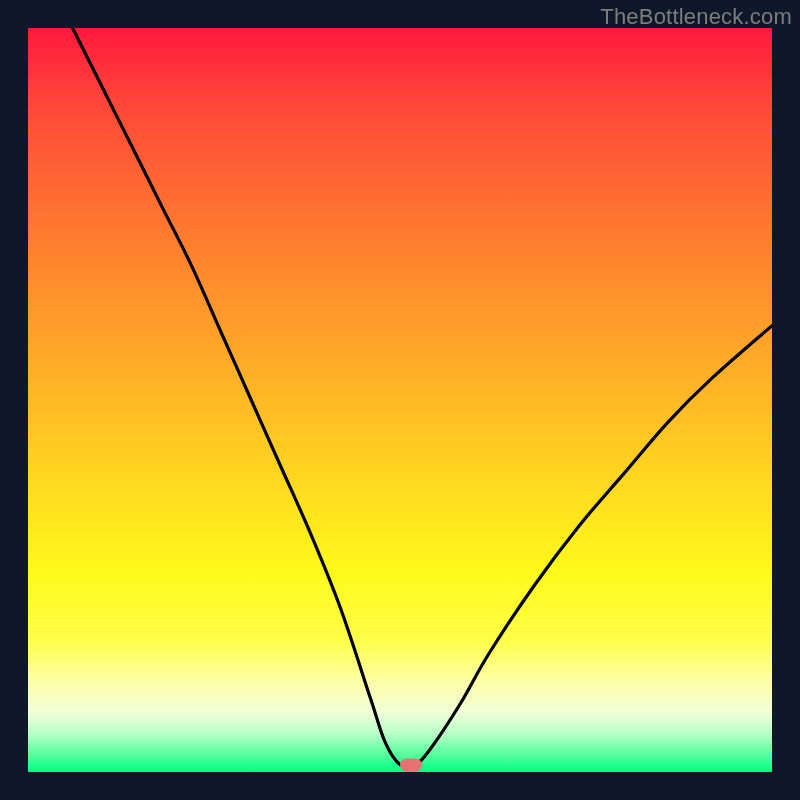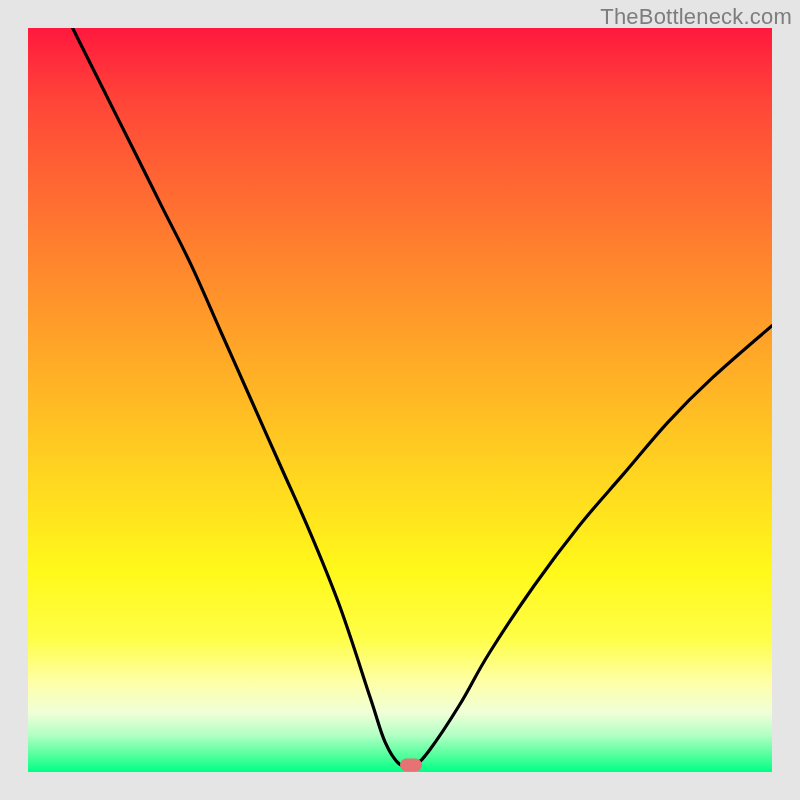--- a/index.html
+++ b/index.html
@@ -8,21 +8,21 @@
     width: 800px;
     height: 800px;
     background: #000;
     overflow: hidden;
     font-family: Arial, Helvetica, sans-serif;
   }
   .stage {
     position: relative;
     width: 800px;
     height: 800px;
-    background: #e5e5e5;
+    background: #0f172a;
   }
   .plot {
     position: absolute;
     left: 28px;
     top: 28px;
     width: 744px;
     height: 744px;
     background: linear-gradient(
       to bottom,
       #ff193e 0%,

